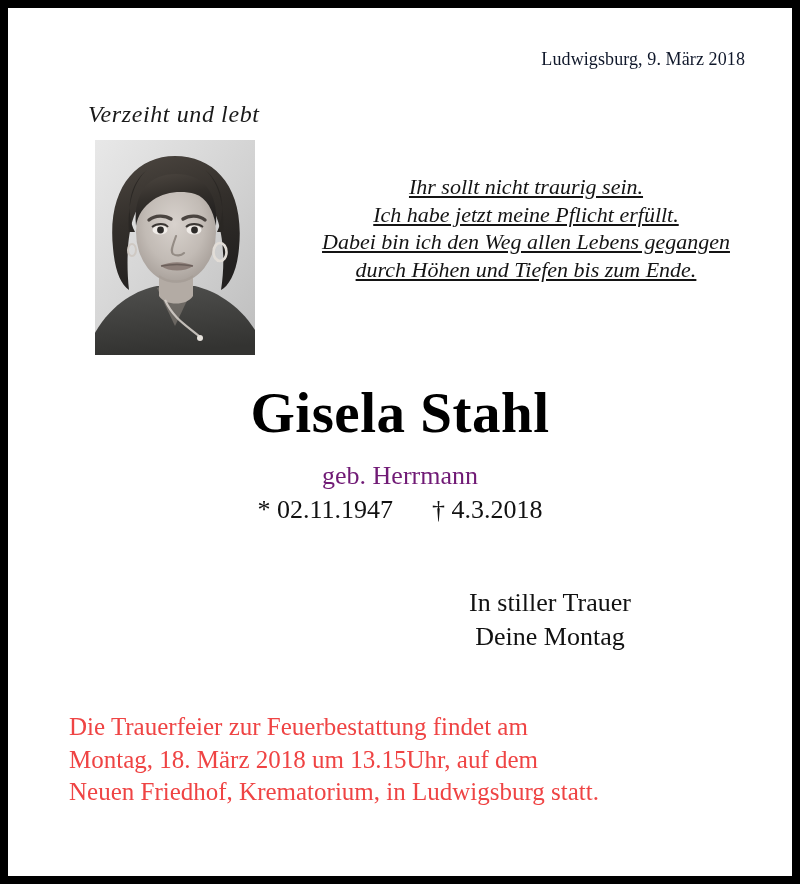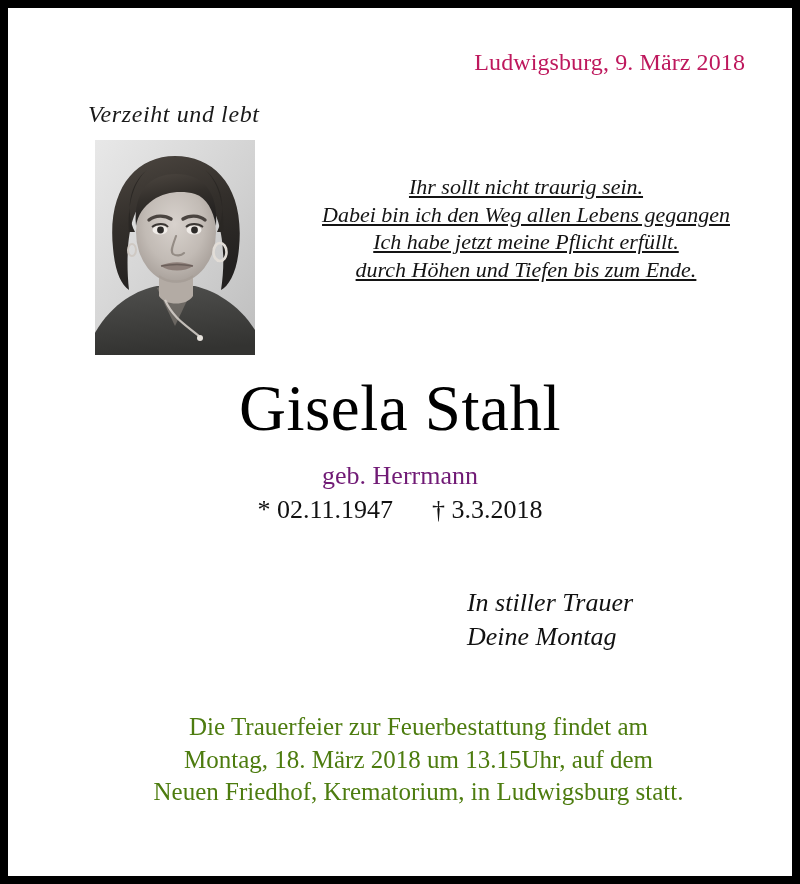--- a/index.html
+++ b/index.html
@@ -26,23 +26,23 @@
     background: #ffffff;
     box-sizing: border-box;
     overflow: hidden;
   }
 
   
   .date-line {
     position: absolute;
     top: 42px;
     right: 47px;
-    font-size: 24px;
-    line-height: 1;
-    color: #be185d;
+    font-size: 18px;
+    line-height: 1;
+    color: #0f172a;
     white-space: nowrap;
     letter-spacing: 0.1px;
   }
 
   
   .caption {
     position: absolute;
     top: 94px;
     left: 80px;
     font-family: "Liberation Serif", "DejaVu Serif", serif;
@@ -77,26 +77,26 @@
     font-size: 22px;
     line-height: 27.5px;
     color: #141414;
     text-decoration: underline;
   }
   .verse div { white-space: nowrap; }
 
   
   .name {
     position: absolute;
-    top: 368px;
-    left: 0;
-    width: 100%;
-    text-align: center;
-    font-size: 65px;
-    font-weight: normal;
+    top: 376px;
+    left: 0;
+    width: 100%;
+    text-align: center;
+    font-size: 57px;
+    font-weight: bold;
     line-height: 1;
     color: #000000;
     letter-spacing: 0.5px;
   }
 
   
   .maiden {
     position: absolute;
     top: 455px;
     left: 0;
@@ -126,35 +126,33 @@
     top: 578px;
     left: 0;
     width: 100%;
     text-align: center;
     font-size: 26px;
     line-height: 34px;
     color: #111111;
   }
   .mourners-inner {
     display: inline-block;
-    text-align: left;
+    text-align: center;
     margin-left: 300px;
-    font-style: italic;
   }
 
   
   .details {
     position: absolute;
     top: 703px;
     left: 61px;
     right: 24px;
     font-size: 25px;
     line-height: 32.5px;
-    color: #4d7c0f;
-    text-align: center;
+    color: #ef4444;
   }
   .details div { white-space: nowrap; }
 </style>
 </head>
 <body>
 
 <div id="notice">
   <div id="paper">
 
     <div class="date-line">Ludwigsburg, 9. März 2018</div>
@@ -220,35 +218,35 @@
         <ellipse cx="125" cy="112" rx="6.5" ry="9" fill="none" stroke="#e2ddd7" stroke-width="2.6"></ellipse>
         <ellipse cx="37" cy="110" rx="4" ry="6" fill="none" stroke="#cfc9c3" stroke-width="2"></ellipse>
 
         <path d="M 70 160 C 78 178 92 186 104 196" stroke="#d9d4ce" stroke-width="2.2" fill="none" opacity="0.85"></path>
         <circle cx="105" cy="198" r="3" fill="#e6e2dc"></circle>
       </svg>
     </div>
 
     <div class="verse">
       <div>Ihr sollt nicht traurig sein.</div>
+      <div>Ich habe jetzt meine Pflicht erfüllt.</div>
       <div>Dabei bin ich den Weg allen Lebens gegangen</div>
-      <div>Ich habe jetzt meine Pflicht erfüllt.</div>
       <div>durch Höhen und Tiefen bis zum Ende.</div>
     </div>
 
     <div class="name">Gisela Stahl</div>
 
     <div class="maiden">geb. Herrmann</div>
 
     <div class="dates">
       <span>*</span>
       <span>02.11.1947</span>
       <span class="gap"></span>
       <span>†</span>
-      <span>3.3.2018</span>
+      <span>4.3.2018</span>
     </div>
 
     <div class="mourners">
       <div class="mourners-inner">
         <div>In stiller Trauer</div>
         <div>Deine Montag</div>
       </div>
     </div>
 
     <div class="details">

